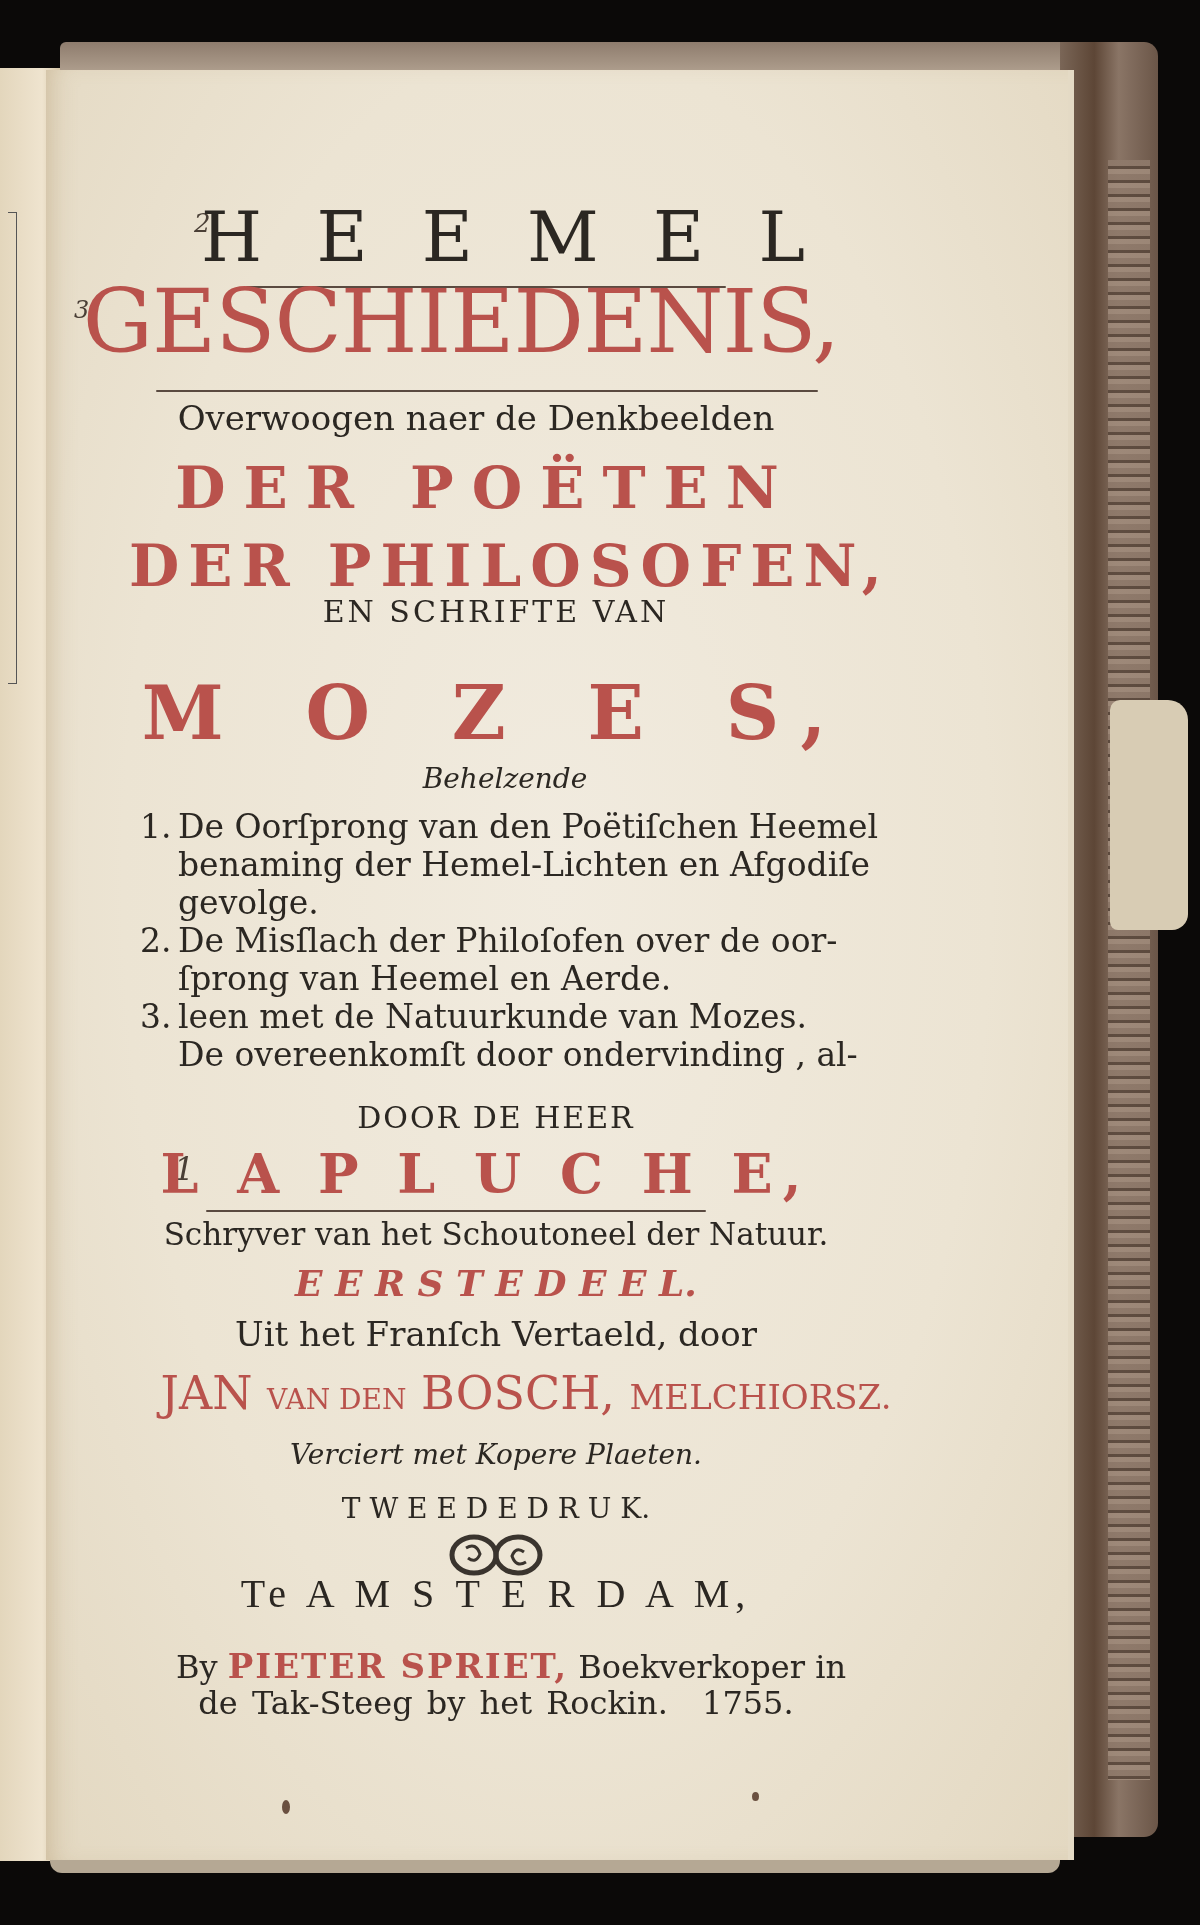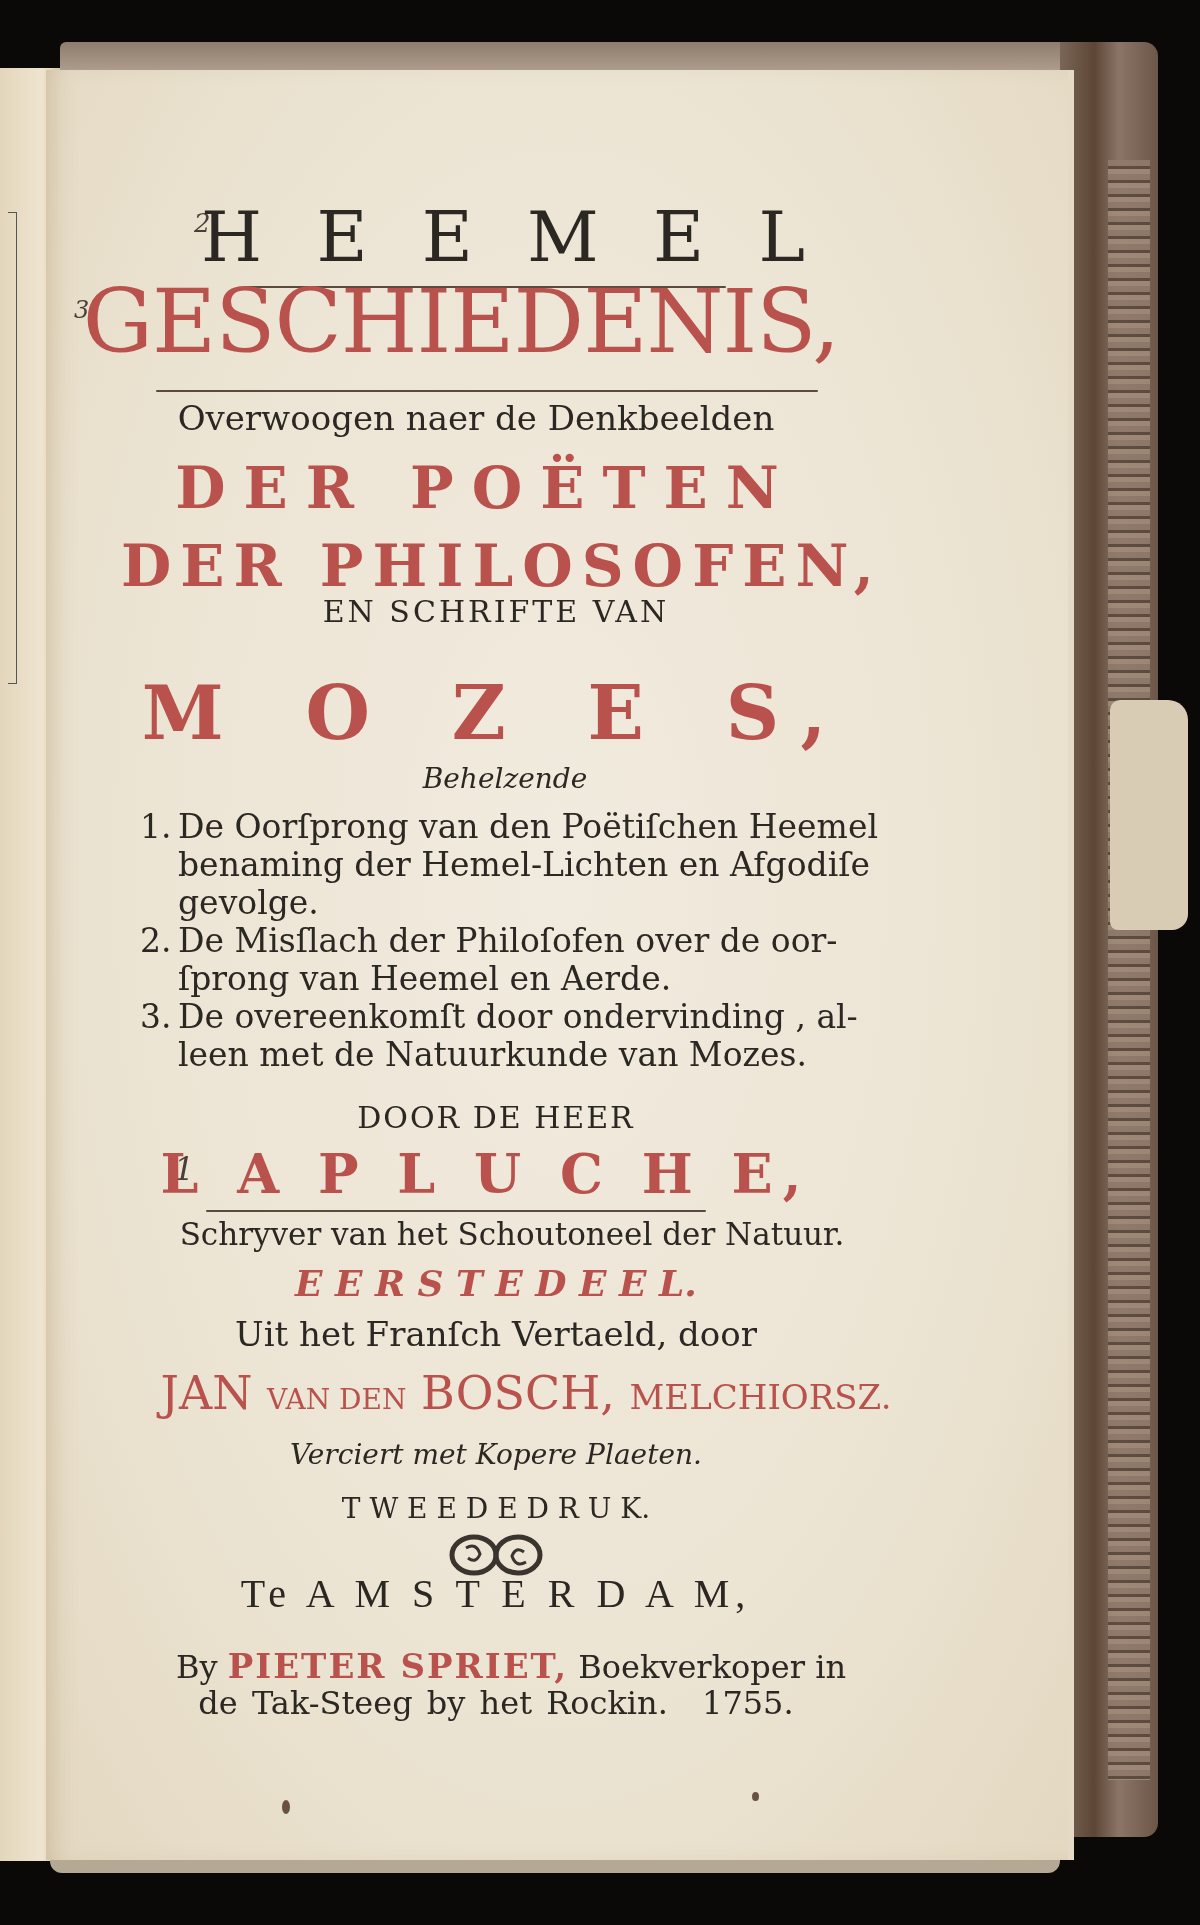--- a/index.html
+++ b/index.html
@@ -72,52 +72,52 @@
 
     <div class="line" style="top:126px; left:10px; font-size:70px; letter-spacing:6px; word-spacing:20px;">H E E M E L</div>
     <div class="rule" style="left:200px; top:216px; width:480px;"></div>
 
     <div class="line red" style="top:200px; left:0; width:830px; font-size:88px; letter-spacing:-1px;">GESCHIEDENIS,</div>
     <div class="rule" style="left:110px; top:320px; width:662px;"></div>
 
     <div class="line" style="top:328px; left:0; width:860px; font-size:34px;">Overwoogen naer de Denkbeelden</div>
 
     <div class="line red" style="top:384px; left:0; width:880px; font-size:58px; font-weight:bold; letter-spacing:18px;">DER POËTEN</div>
-    <div class="line red" style="top:462px; left:6px; width:900px; font-size:58px; font-weight:bold; letter-spacing:9px;">DER PHILOSOFEN,</div>
+    <div class="line red" style="top:462px; left:14px; width:900px; font-size:58px; font-weight:bold; letter-spacing:9px;">DER PHILOSOFEN,</div>
     <div class="line" style="top:524px; left:0; width:900px; font-size:30px; letter-spacing:3px;">EN SCHRIFTE VAN</div>
     <div class="line red" style="top:600px; left:0; width:900px; font-size:74px; font-weight:bold; letter-spacing:24px; word-spacing:8px;">M O Z E S,</div>
 
     <div class="line" style="top:692px; left:0; width:900px; font-size:28px; font-style:italic;margin-left:9px;">Behelzende</div>
 
     <div style="position:absolute; left:94px; top:738px; width:810px; font-size:33px; line-height:38px; color:#2b2722;">
       <div style="position:relative; padding-left:38px;">
         <span style="position:absolute; left:0;">1.</span>
         <div style="text-align:justify;">De Oorſprong van den Poëtiſchen Heemel</div>
         <div>benaming der Hemel-Lichten en Afgodiſe</div>
         <div>gevolge.</div>
       </div>
       <div style="position:relative; padding-left:38px;">
         <span style="position:absolute; left:0;">2.</span>
         <div>De Misſlach der Philoſofen over de oor-</div>
         <div>ſprong van Heemel en Aerde.</div>
       </div>
       <div style="position:relative; padding-left:38px;">
         <span style="position:absolute; left:0;">3.</span>
+        <div>leen met de Natuurkunde van Mozes.</div>
         <div>De overeenkomſt door ondervinding , al-</div>
-        <div>leen met de Natuurkunde van Mozes.</div>
       </div>
     </div>
 
     <div class="line" style="top:1030px; left:0; width:900px; font-size:30px; letter-spacing:2px;">DOOR DE HEER</div>
 
     <span class="ms-note" style="left:128px; top:1080px; font-size:32px;">1</span>
     <div class="line red" style="top:1072px; left:0; width:880px; font-size:54px; font-weight:bold; letter-spacing:10px;">L A  P L U C H E,</div>
     <div class="rule" style="left:160px; top:1140px; width:500px;"></div>
 
-    <div class="line" style="top:1146px; left:16px; width:900px; font-size:31px;">Schryver van het Schoutoneel der Natuur.</div>
+    <div class="line" style="top:1146px; left:0; width:900px; font-size:31px;">Schryver van het Schoutoneel der Natuur.</div>
     <div class="line" style="top:1244px; left:0; width:900px; font-size:34px;">Uit het Franſch Vertaeld, door</div>
     <div class="line red" style="top:1192px; left:0; width:900px; font-size:36px; font-style:italic; font-weight:bold;">E E R S T E   D E E L.</div>
 
     <div class="line red" style="top:1296px; left:0; width:960px; font-size:46px;">
       <span>JAN</span>
       <span style="font-size:28px;">VAN DEN</span>
       <span>BOSCH,</span>
       <span style="font-size:34px;">MELCHIORSZ.</span>
     </div>
 

